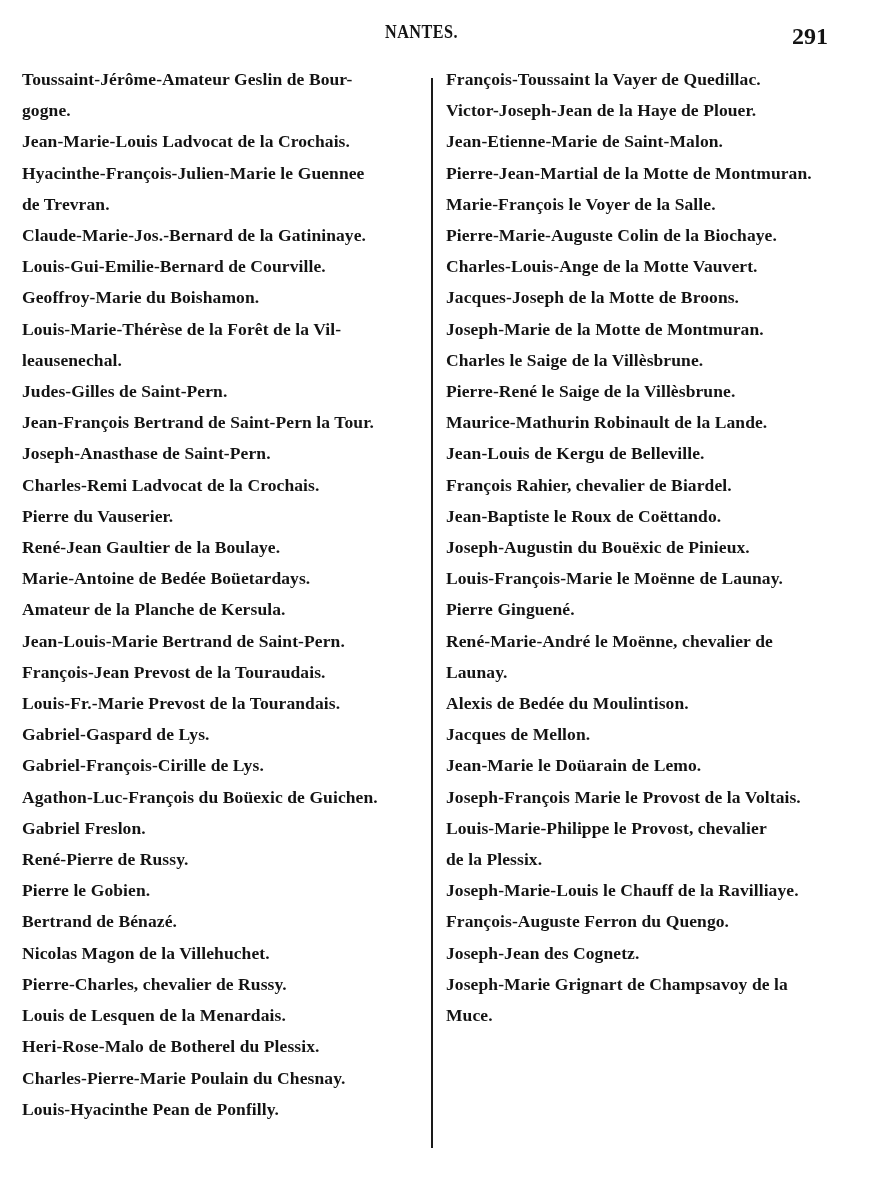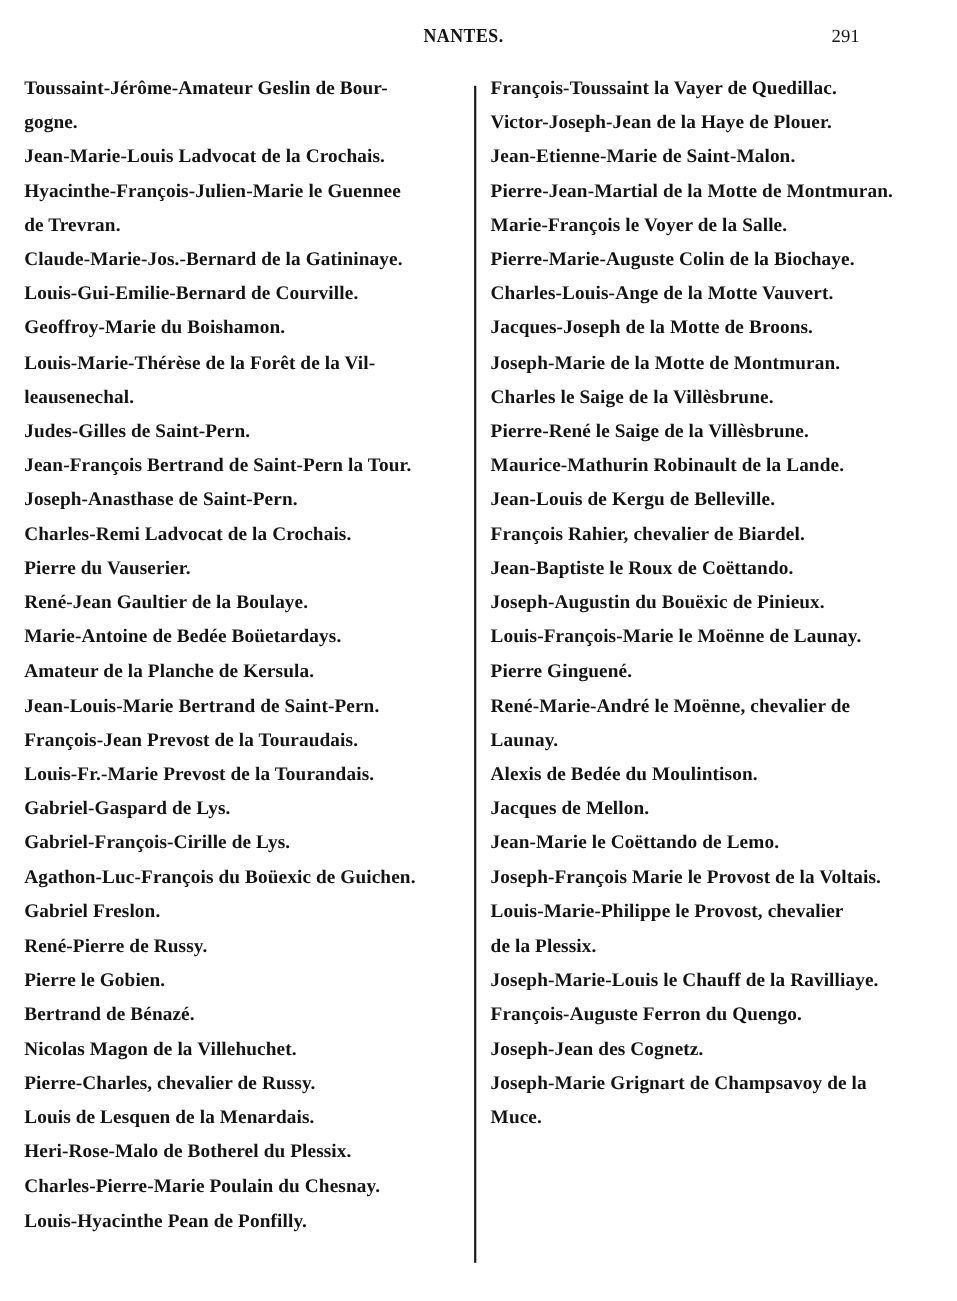--- a/index.html
+++ b/index.html
@@ -27,24 +27,24 @@
       left: 385px;
       top: 0;
       font-size: 18px;
       font-weight: bold;
       letter-spacing: 0.5px;
       transform: scaleX(0.9);
       transform-origin: left top;
     }
     .page-number {
       position: absolute;
-      left: 756px;
+      left: 792px;
       top: 1px;
-      font-size: 17px;
-      font-weight: normal;
+      font-size: 24px;
+      font-weight: bold;
     }
     .column {
       position: absolute;
       top: 64px;
       font-size: 17.5px;
       font-weight: bold;
       line-height: 31.2px;
     }
     .col-left {
       left: 22px;
@@ -243,21 +243,21 @@
       <span class="line">René-Marie-André le Moënne, chevalier de</span>
       <span class="line cont">Launay.</span>
     </div>
     <div class="entry">
       <span class="line">Alexis de Bedée du Moulintison.</span>
     </div>
     <div class="entry">
       <span class="line">Jacques de Mellon.</span>
     </div>
     <div class="entry">
-      <span class="line">Jean-Marie le Coëttando de Lemo.</span>
+      <span class="line">Jean-Marie le Doüarain de Lemo.</span>
     </div>
     <div class="entry">
       <span class="line">Joseph-François Marie le Provost de la Voltais.</span>
     </div>
     <div class="entry">
       <span class="line">Louis-Marie-Philippe le Provost, chevalier</span>
       <span class="line cont">de la Plessix.</span>
     </div>
     <div class="entry">
       <span class="line">Joseph-Marie-Louis le Chauff de la Ravilliaye.</span>

